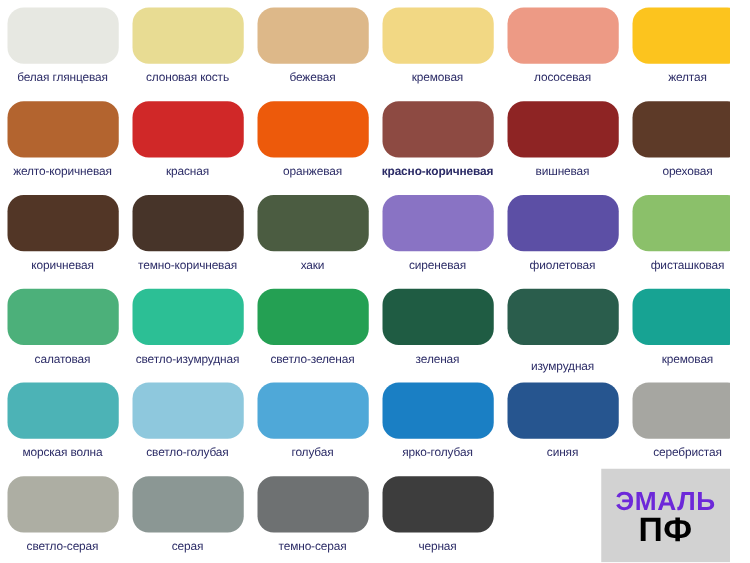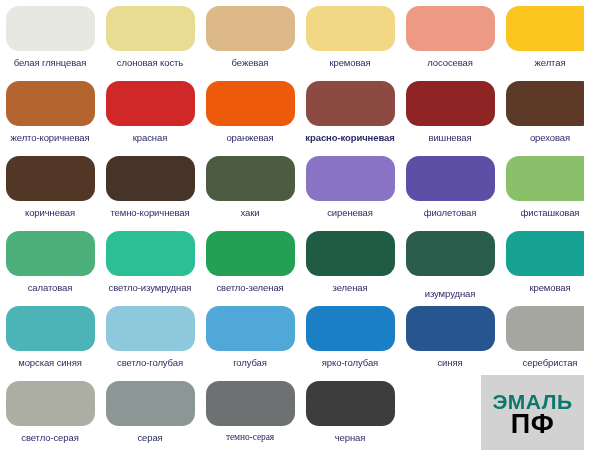--- a/index.html
+++ b/index.html
@@ -182,21 +182,21 @@
       <div class="cell">
         <div class="swatch" style="background: rgb(42, 93, 76);"></div>
         <div class="swatch-label" style="color: rgb(43, 43, 102); margin-top: 12px;">изумрудная</div>
       </div>
       <div class="cell">
         <div class="swatch" style="background: rgb(23, 163, 147);"></div>
         <div class="swatch-label" style="color: rgb(43, 43, 102);">кремовая</div>
       </div>
       <div class="cell">
         <div class="swatch" style="background: rgb(76, 179, 182);"></div>
-        <div class="swatch-label" style="color: rgb(43, 43, 102);">морская синяя</div>
+        <div class="swatch-label" style="color: rgb(43, 43, 102);">морская волна</div>
       </div>
       <div class="cell">
         <div class="swatch" style="background: rgb(142, 200, 221);"></div>
         <div class="swatch-label" style="color: rgb(43, 43, 102);">светло-голубая</div>
       </div>
       <div class="cell">
         <div class="swatch" style="background: rgb(79, 168, 216);"></div>
         <div class="swatch-label" style="color: rgb(43, 43, 102);">голубая</div>
       </div>
       <div class="cell">
@@ -214,26 +214,26 @@
       <div class="cell">
         <div class="swatch" style="background: rgb(173, 174, 163);"></div>
         <div class="swatch-label" style="color: rgb(43, 43, 102);">светло-серая</div>
       </div>
       <div class="cell">
         <div class="swatch" style="background: rgb(139, 151, 148);"></div>
         <div class="swatch-label" style="color: rgb(43, 43, 102);">серая</div>
       </div>
       <div class="cell">
         <div class="swatch" style="background: rgb(110, 113, 114);"></div>
-        <div class="swatch-label" style="color: rgb(43, 43, 102); font-family: Liberation Serif, serif;">темно-серая</div>
+        <div class="swatch-label" style="color: rgb(43, 43, 102);">темно-серая</div>
       </div>
       <div class="cell">
         <div class="swatch" style="background: rgb(61, 61, 61);"></div>
         <div class="swatch-label" style="color: rgb(43, 43, 102);">черная</div>
       </div>
       <div class="cell empty"></div>
     </div>
 
   <div class="brand-box" style="background: rgb(210, 210, 210);">
-    <div class="brand-line1" style="color: #0f766e;">ЭМАЛЬ</div>
+    <div class="brand-line1" style="color: #6d28d9;">ЭМАЛЬ</div>
     <div class="brand-line2" style="color: rgb(0, 0, 0);">ПФ</div>
   </div>
 </div>
 
 </body></html>

